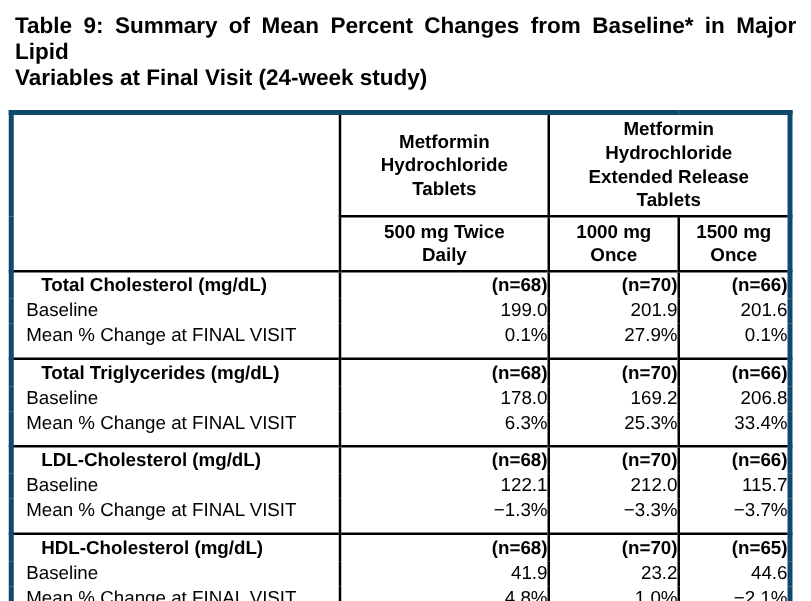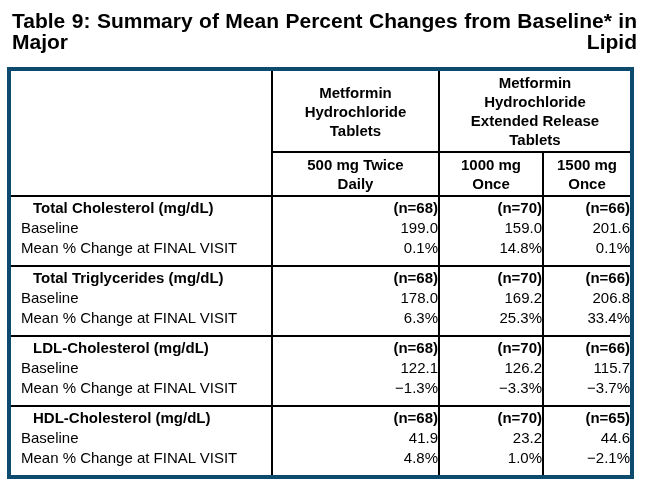--- a/index.html
+++ b/index.html
@@ -12,21 +12,21 @@
     font-family: "Liberation Sans", sans-serif;
     color: #000;
     -webkit-font-smoothing: antialiased;
   }
   .page { position: relative; width: 649px; height: 481px; }
 
   .title {
     margin: 10px 10px 0 12px;
     width: 625px;
     font-weight: bold;
-    font-size: 21px;
+    font-size: 18px;
     line-height: 21px;
   }
   .title-line1 { text-align: justify; text-align-last: justify; }
   .title-line2 { text-align: left; }
 
   table.lipid {
     margin: 15px 0 0 7px;
     width: 623px;
     border-collapse: collapse;
     table-layout: fixed;
@@ -68,20 +68,21 @@
   }
   .fn-marker { width: 17px; flex: 0 0 auto; }
 </style>
 </head>
 <body>
 
 <div class="page">
 
   <div class="title">
     <div class="title-line1">Table 9: Summary of Mean Percent Changes from Baseline* in Major Lipid</div>
+    <div class="title-line2">Variables at Final Visit (24-week study)</div>
   </div>
 
   <table class="lipid">
     <colgroup>
         <col class="c1">
         <col class="c2">
         <col class="c3">
         <col class="c4">
       </colgroup>
     <thead>
@@ -100,27 +101,27 @@
 
       <tr class="group-start">
         <td class="rowlabel">Total Cholesterol (mg/dL)</td>
         <td class="v val">(n=68)</td>
         <td class="v val">(n=70)</td>
         <td class="v val">(n=66)</td>
       </tr>
       <tr>
         <td class="rowlabel">Baseline</td>
         <td class="v val">199.0</td>
-        <td class="v val">159.0</td>
+        <td class="v val">201.9</td>
         <td class="v val">201.6</td>
       </tr>
       <tr class="group-end">
         <td class="rowlabel">Mean % Change at FINAL VISIT</td>
         <td class="v val">0.1%</td>
-        <td class="v val">14.8%</td>
+        <td class="v val">27.9%</td>
         <td class="v val">0.1%</td>
       </tr>
 
       <tr class="group-start">
         <td class="rowlabel">Total Triglycerides (mg/dL)</td>
         <td class="v val">(n=68)</td>
         <td class="v val">(n=70)</td>
         <td class="v val">(n=66)</td>
       </tr>
       <tr>
@@ -138,21 +139,21 @@
 
       <tr class="group-start">
         <td class="rowlabel">LDL-Cholesterol (mg/dL)</td>
         <td class="v val">(n=68)</td>
         <td class="v val">(n=70)</td>
         <td class="v val">(n=66)</td>
       </tr>
       <tr>
         <td class="rowlabel">Baseline</td>
         <td class="v val">122.1</td>
-        <td class="v val">126.2</td>
+        <td class="v val">212.0</td>
         <td class="v val">115.7</td>
       </tr>
       <tr class="group-end">
         <td class="rowlabel">Mean % Change at FINAL VISIT</td>
         <td class="v val">−1.3%</td>
         <td class="v val">−3.3%</td>
         <td class="v val">−3.7%</td>
       </tr>
 
       <tr class="group-start">

